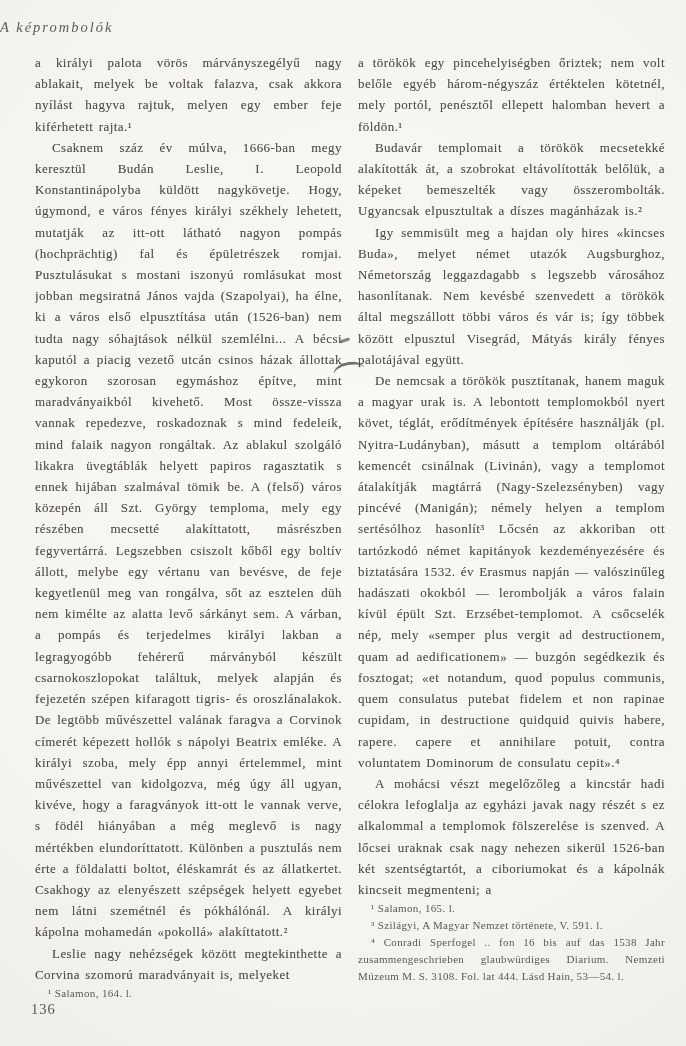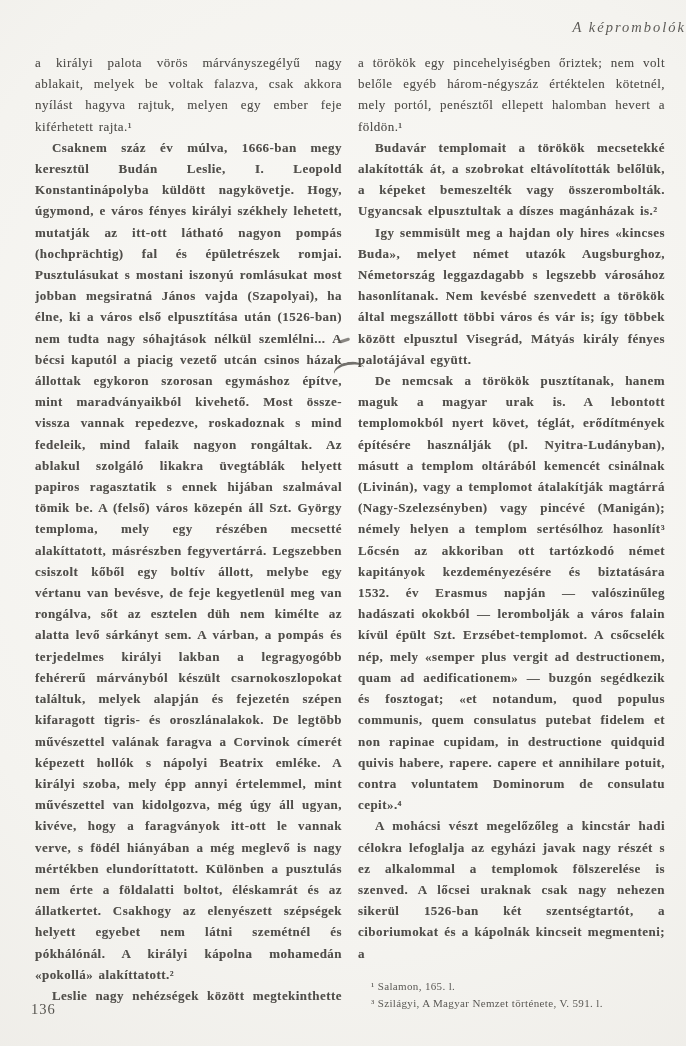--- a/index.html
+++ b/index.html
@@ -9,21 +9,21 @@
     margin:0 auto;
     background:
       radial-gradient(ellipse 120% 90% at 52% 42%, #faf9f6 0%, #f4f3ef 55%, #edebe6 88%, #e7e5df 100%);
     font-family:"Liberation Serif", serif;
     color:#4e4c49;
     overflow:hidden;
     box-sizing:border-box;
   }
   .running-head {
     position:absolute; top:19px; left:0; width:100%;
-    text-align:right;
+    text-align:left;
     font-style:italic;
     font-size:14.5px;
     letter-spacing:2px;
     color:#5d5b57;
   }
   .columns {
     position:absolute;
     top:52px; left:35px; right:21px;
     height:960px;
     display:flex;
@@ -34,23 +34,22 @@
   .body-par {
     margin:0;
     font-size:13px;
     line-height:21.2px;
     text-align:justify;
     letter-spacing:0.45px;
     word-spacing:1.6px;
     color:#504e4a;
     text-shadow:0 0 0.5px rgba(80,78,74,0.35);
   }
-  .body-par.indent { text-indent:17px;font-weight:bold; }
+  .body-par.indent { text-indent:17px; }
   .footnotes {
-    margin-top:14px;
     font-size:11px;
     line-height:17px;
     text-align:justify;
     letter-spacing:0.35px;
     color:#5a5854;
   }
   .footnote { text-indent:13px; }
   .page-number {
     position:absolute;
     left:31px; bottom:28px;

